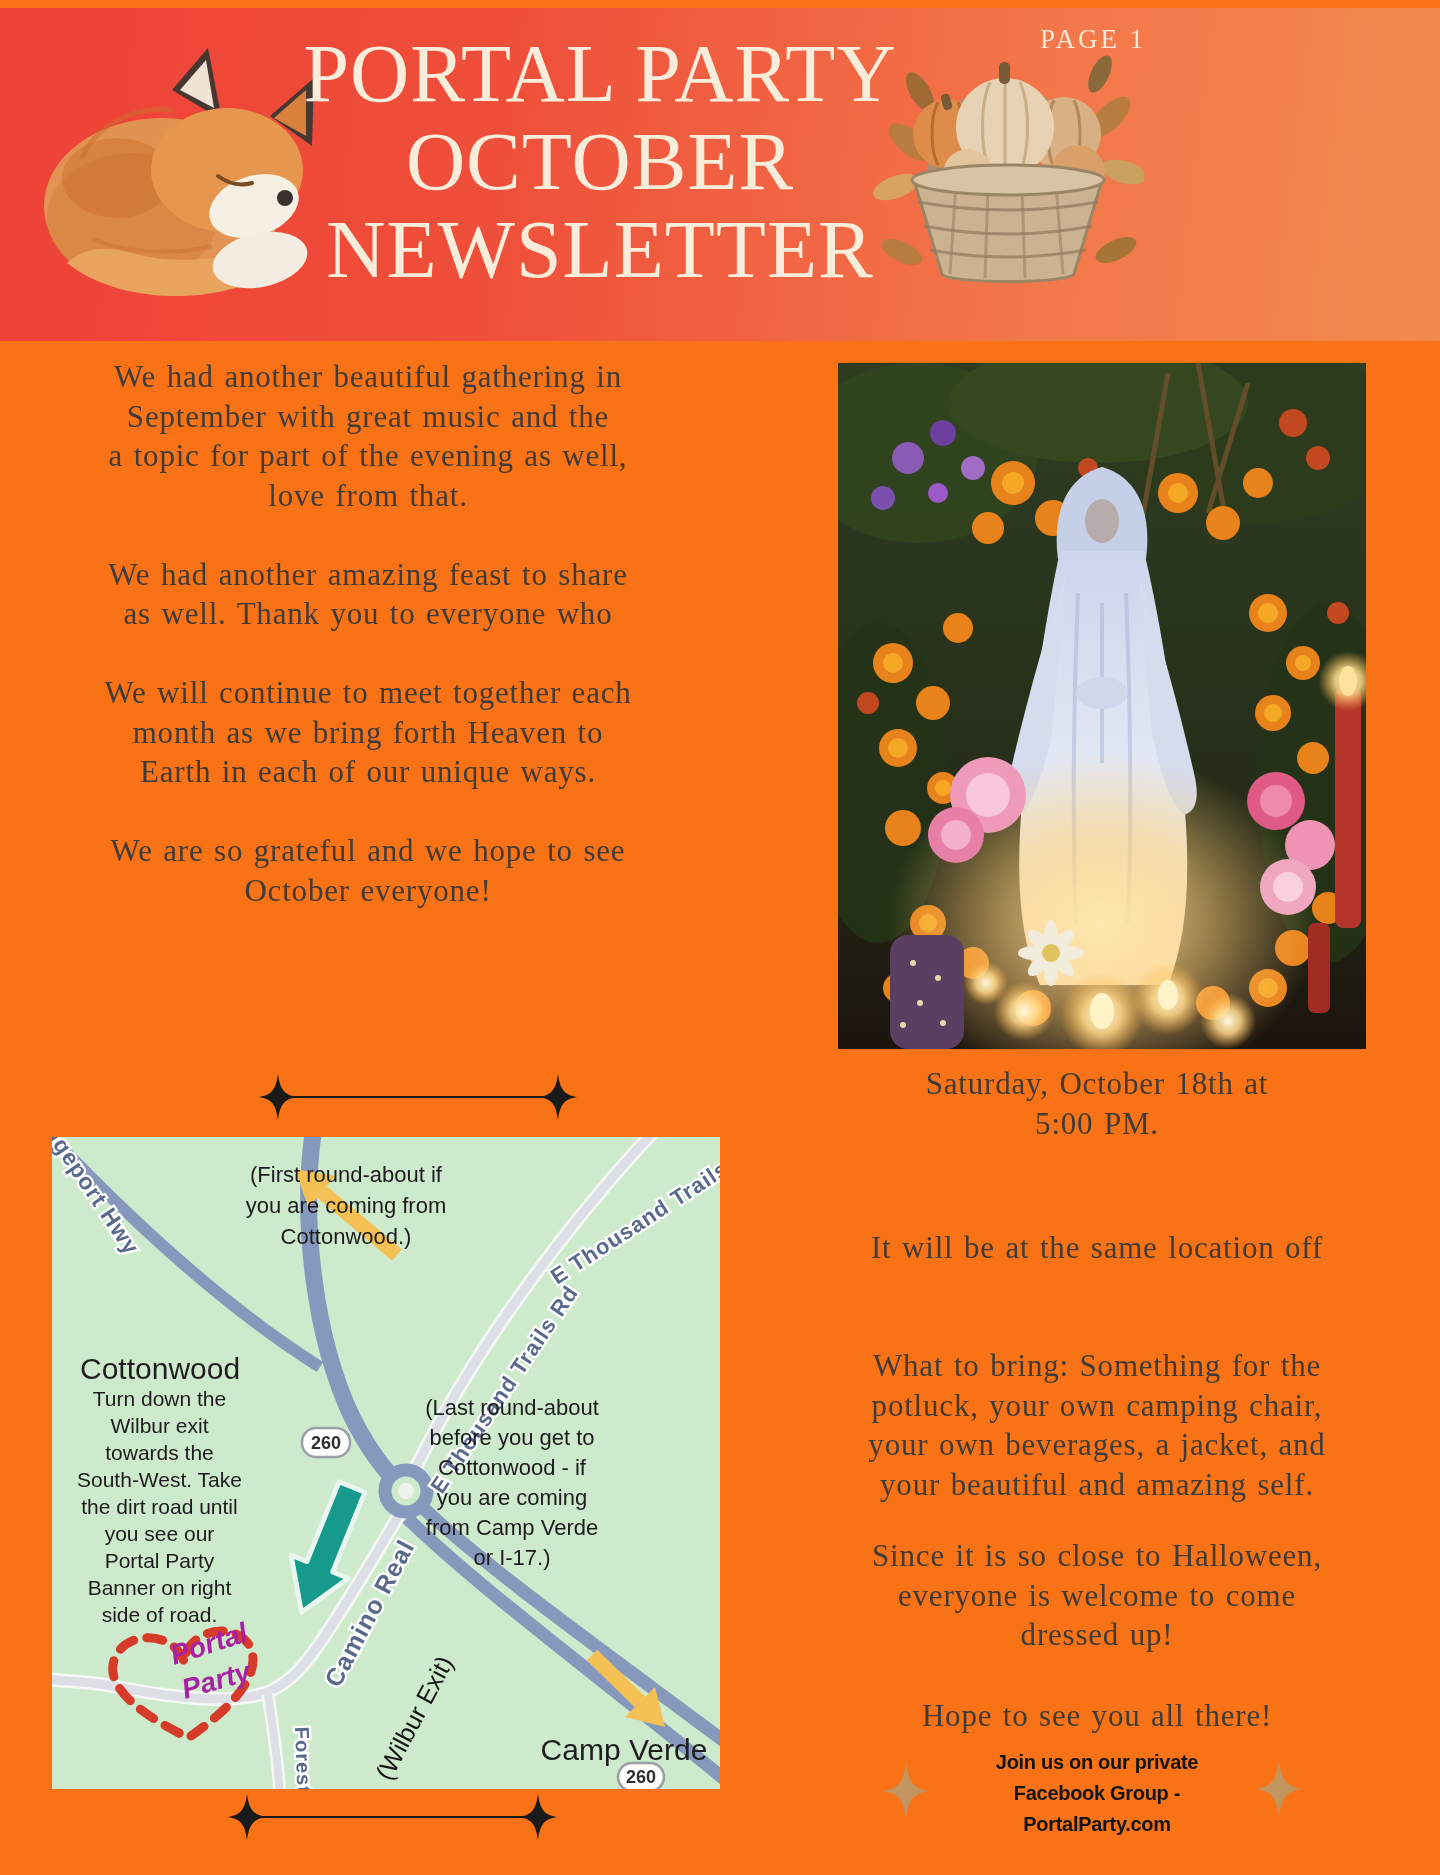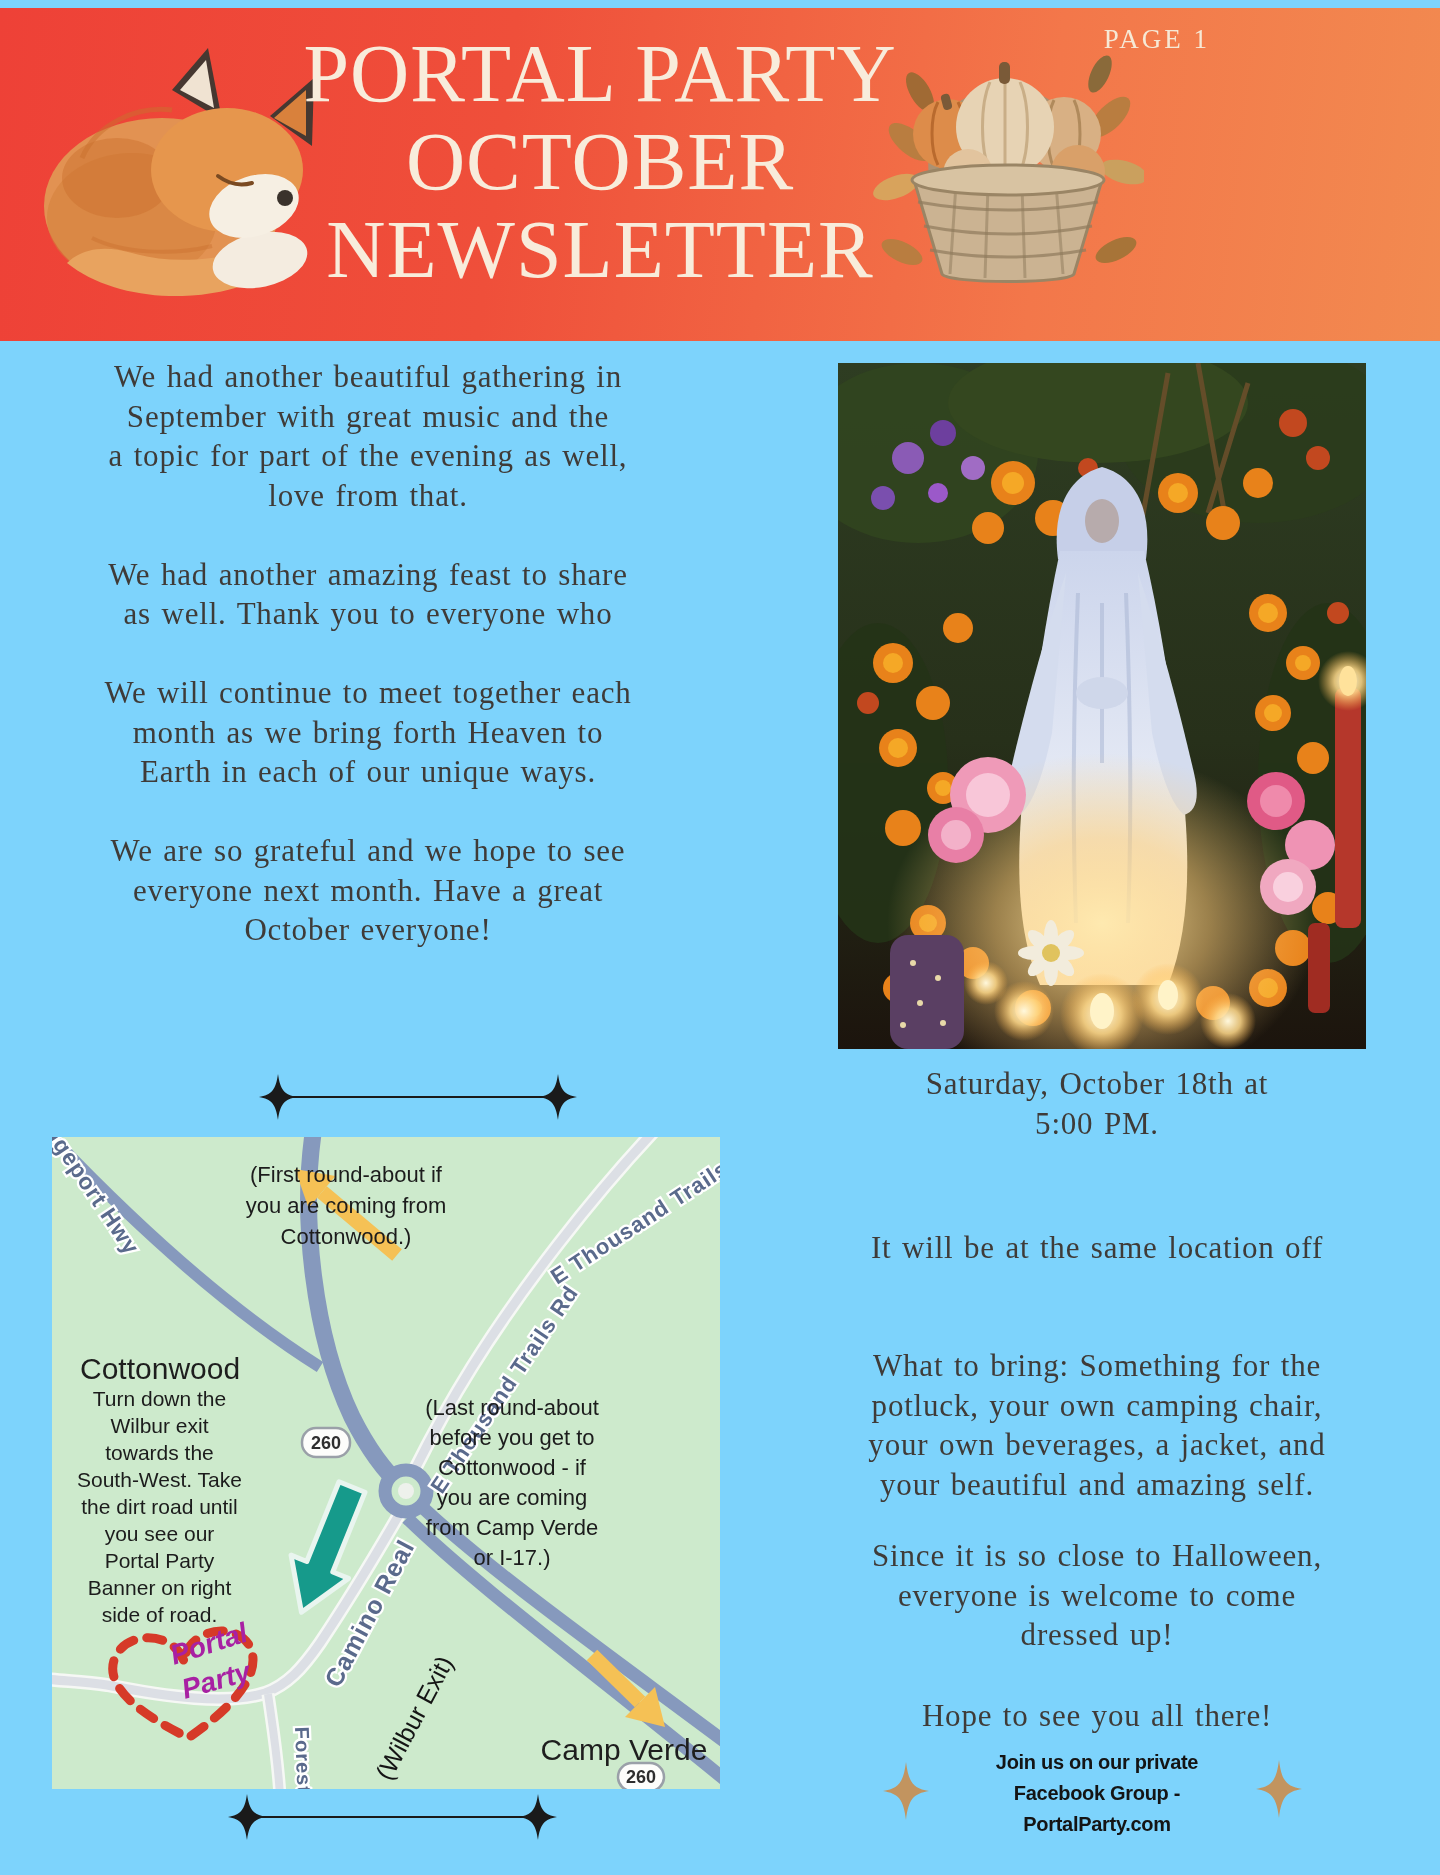--- a/index.html
+++ b/index.html
@@ -1,25 +1,25 @@
 <!DOCTYPE html>
 <html><head>
 <meta charset="utf-8">
 <style>
   html,body{margin:0;padding:0;background:#f8f1ea;}
-  #page{position:relative;width:1440px;height:1875px;background:#7dd3fc;overflow:hidden;
+  #page{position:relative;width:1440px;height:1875px;background:#f97316;overflow:hidden;
         font-family:"Liberation Serif","DejaVu Serif",serif;color:#3f3b38;}
   
   #header{position:absolute;left:0;top:8px;width:1440px;height:333px;
           background:linear-gradient(97deg,#ee4137 0%,#ef4f3a 35%,#f3774a 72%,#f28a50 100%);}
   #fox{position:absolute;left:22px;top:20px;}
   #basket{position:absolute;left:872px;top:14px;}
   #title{position:absolute;left:250px;top:22px;width:700px;text-align:center;
          color:#f8ecdb;font-size:82px;line-height:88px;letter-spacing:1px;}
-  #page-label{position:absolute;left:1040px;top:16px;width:170px;text-align:right;
+  #page-label{position:absolute;left:1040px;top:16px;width:170px;text-align:left;
          color:#f6e9d6;font-size:27px;letter-spacing:3px;}
   
   .para{position:absolute;text-align:center;font-size:31px;line-height:39.5px;
         letter-spacing:0.8px;word-spacing:2px;color:#3f3b38;}
   #leftcol{position:absolute;left:38px;top:357px;width:660px;}
   #leftcol .para{position:static;margin:0 0 39.5px 0;text-align:center;}
   #r1{left:782px;top:1064px;width:630px;}
   #r2{left:782px;top:1228px;width:630px;}
   #r3{left:782px;top:1346px;width:630px;}
   #r4{left:782px;top:1536px;width:630px;}
@@ -120,21 +120,20 @@
         <div>We had another amazing feast to share</div>
         <div>as well. Thank you to everyone who</div>
       </div>
     <div class="para">
         <div>We will continue to meet together each</div>
         <div>month as we bring forth Heaven to</div>
         <div>Earth in each of our unique ways.</div>
       </div>
     <div class="para">
         <div>We are so grateful and we hope to see</div>
-        <div>everyone next month. Have a great</div>
         <div>October everyone!</div>
       </div>
   </div>
 
   <svg id="divider-top" class="divider" width="320" height="50" viewBox="0 0 320 50">
     <line x1="34" y1="25" x2="286" y2="25" stroke="#1a1a1a" stroke-width="2.2"></line>
     <path transform="translate(20,25)" d="M0,-23 C2.2,-7 6.5,-2.2 19,0 C6.5,2.2 2.2,7 0,23 C-2.2,7 -6.5,2.2 -19,0 C-6.5,-2.2 -2.2,-7 0,-23 Z" fill="#1a1a1a"></path>
     <path transform="translate(300,25)" d="M0,-23 C2.2,-7 6.5,-2.2 19,0 C6.5,2.2 2.2,7 0,23 C-2.2,7 -6.5,2.2 -19,0 C-6.5,-2.2 -2.2,-7 0,-23 Z" fill="#1a1a1a"></path>
   </svg>
 

